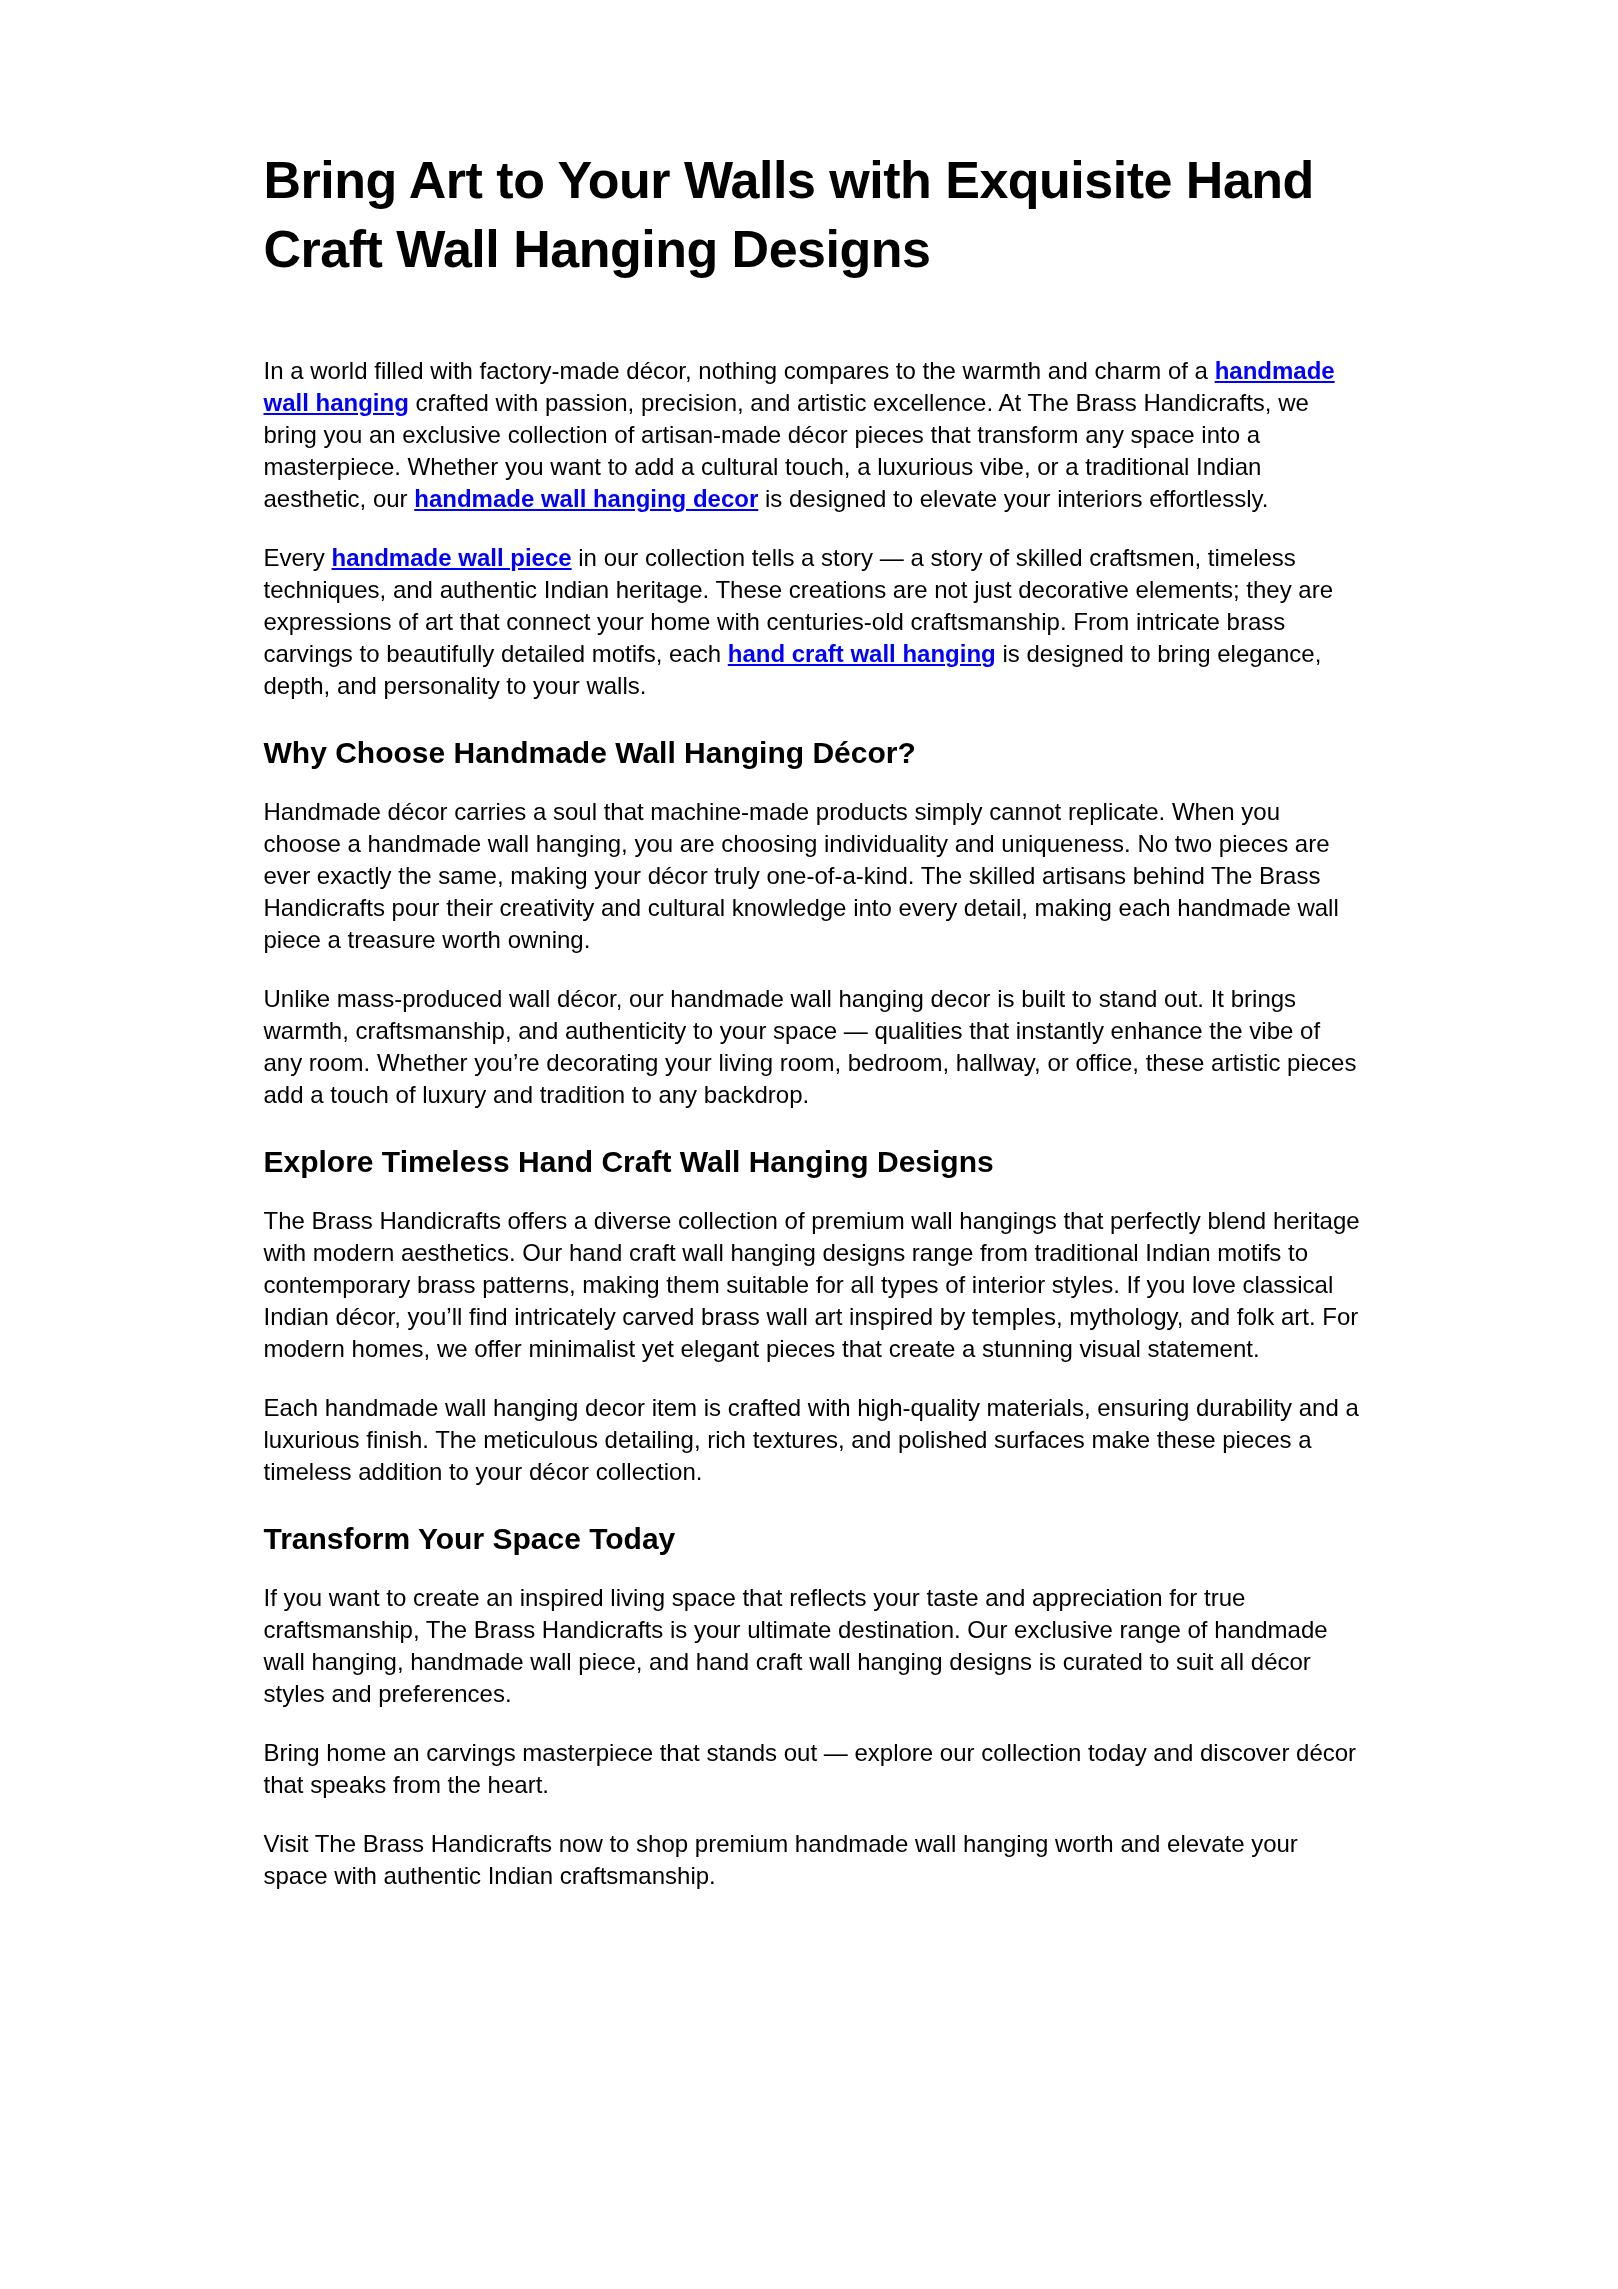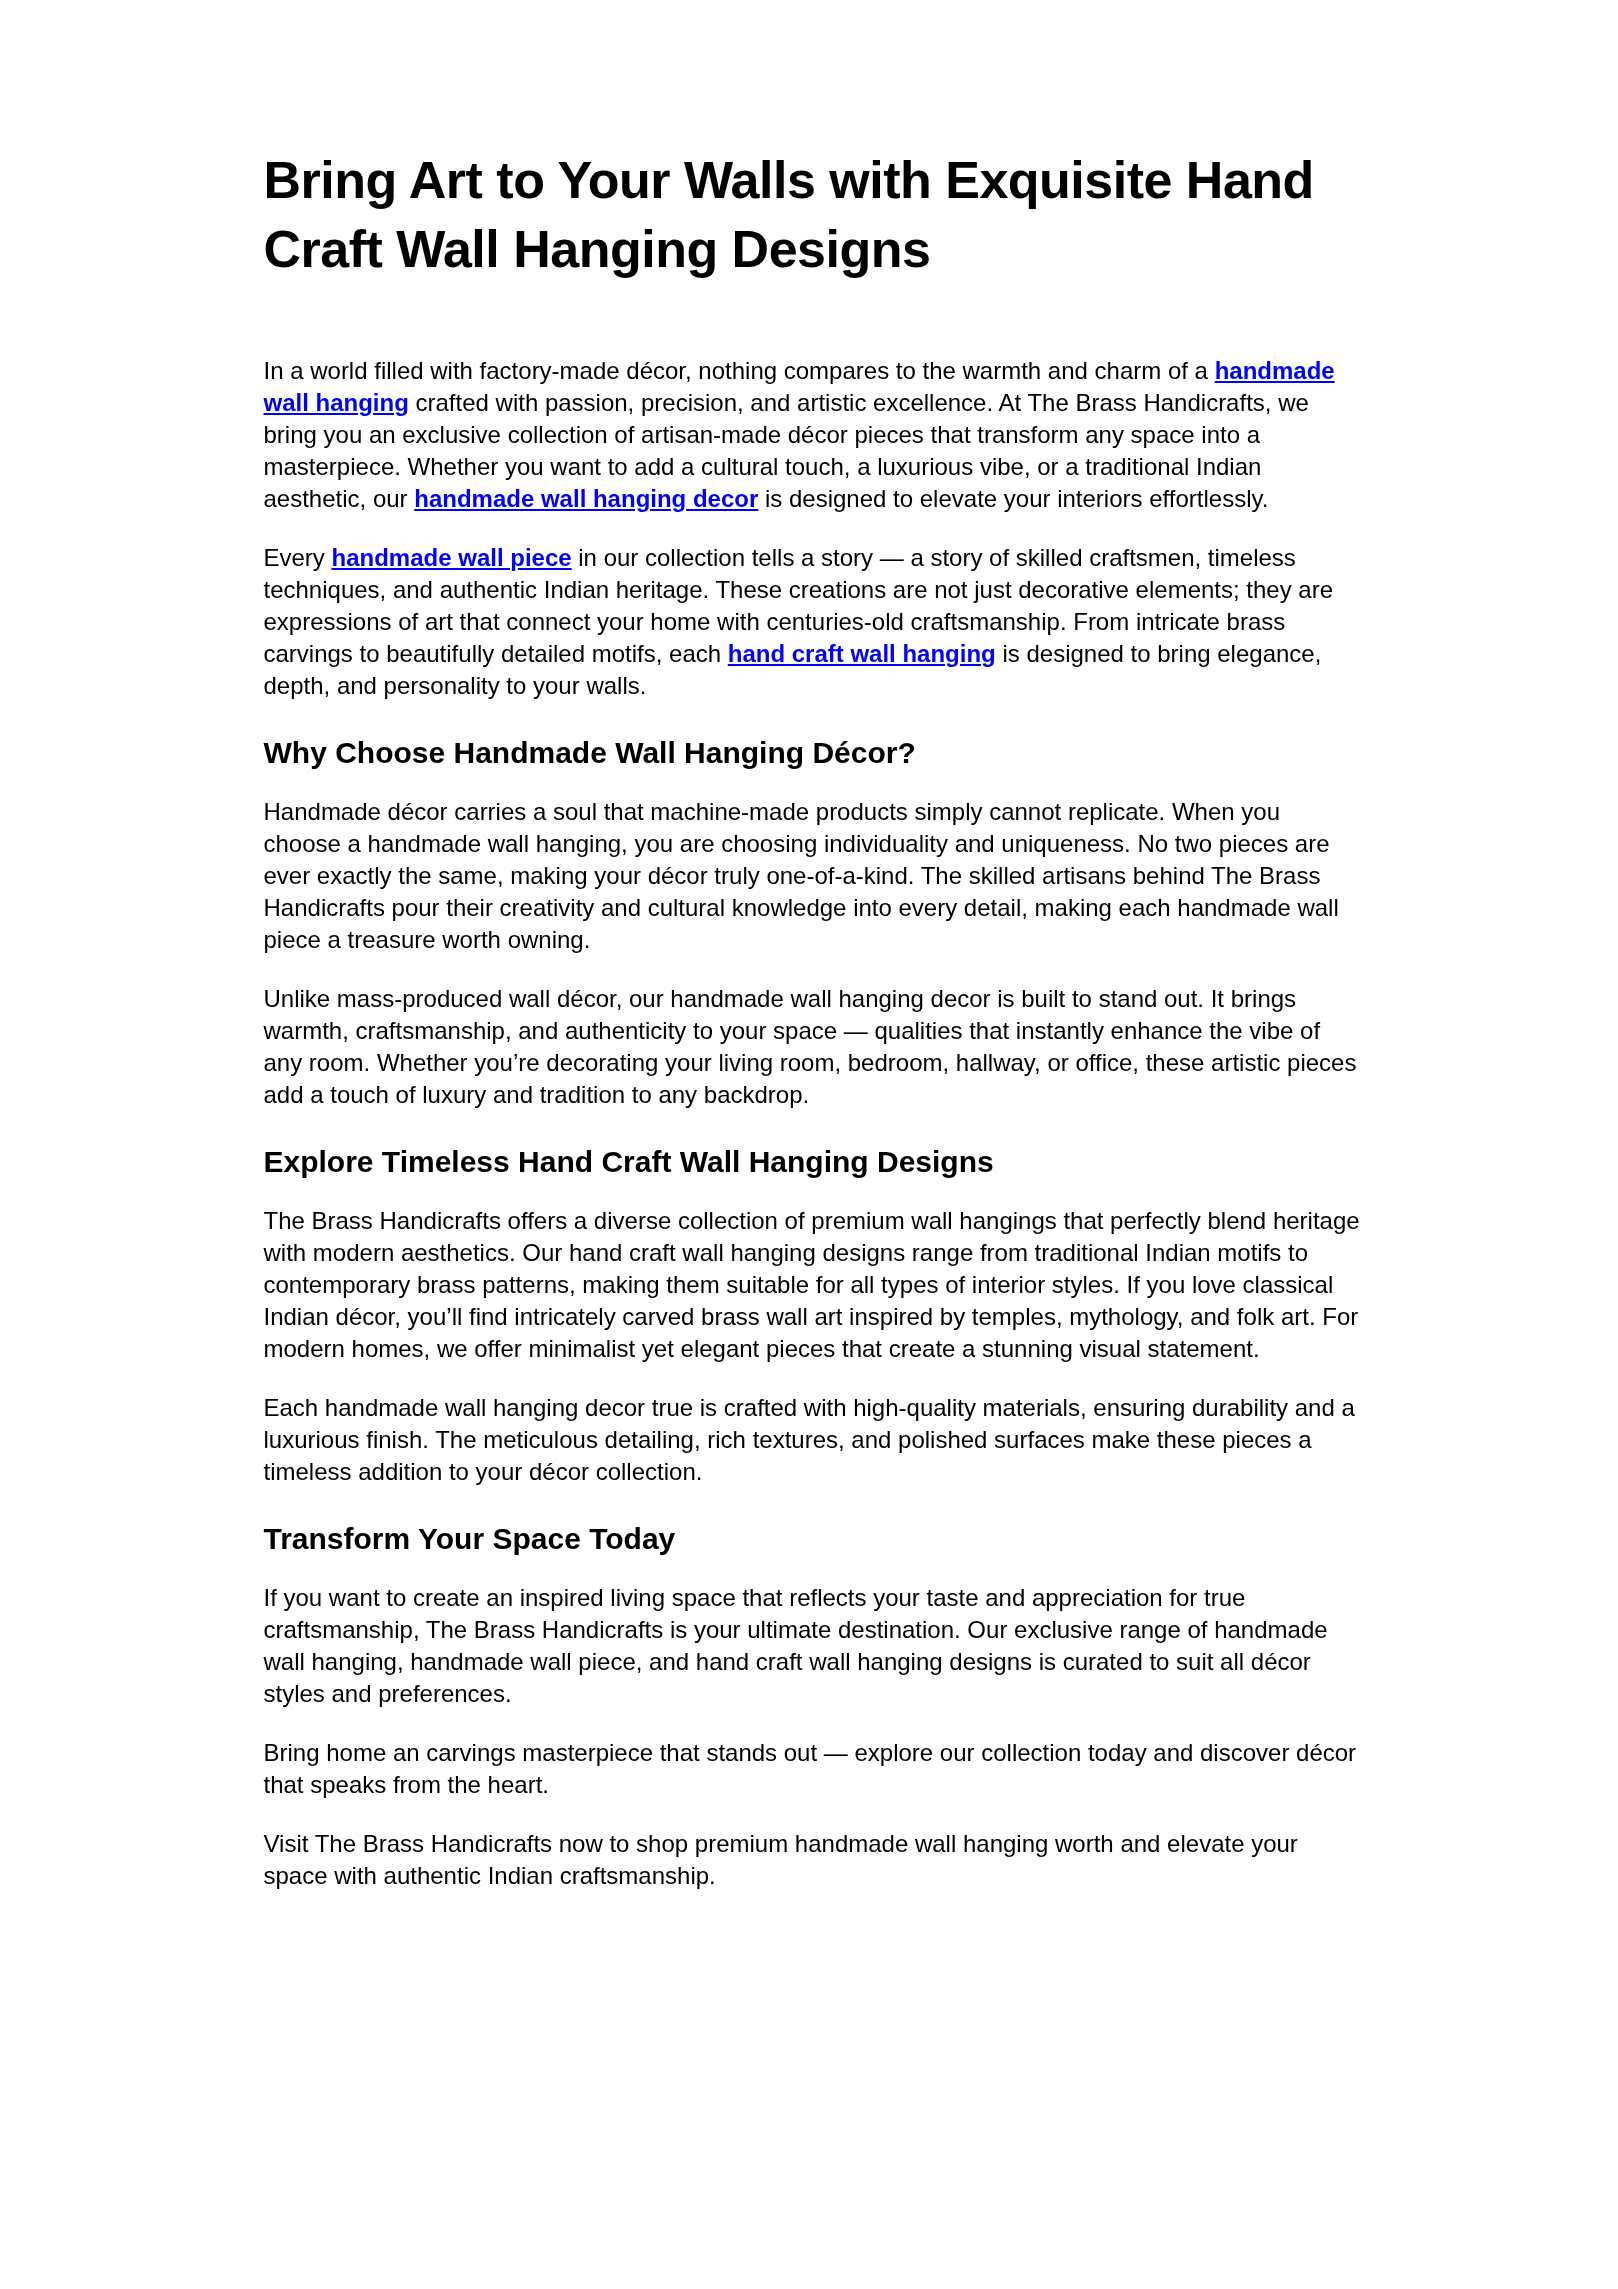--- a/index.html
+++ b/index.html
@@ -63,21 +63,21 @@
     <h2 class="section-heading">Why Choose Handmade Wall Hanging Décor?</h2>
 
     <p class="body-text">Handmade décor carries a soul that machine-made products simply cannot replicate. When you choose a handmade wall hanging, you are choosing individuality and uniqueness. No two pieces are ever exactly the same, making your décor truly one-of-a-kind. The skilled artisans behind The Brass Handicrafts pour their creativity and cultural knowledge into every detail, making each handmade wall piece a treasure worth owning.</p>
 
     <p class="body-text">Unlike mass-produced wall décor, our handmade wall hanging decor is built to stand out. It brings warmth, craftsmanship, and authenticity to your space — qualities that instantly enhance the vibe of any room. Whether you’re decorating your living room, bedroom, hallway, or office, these artistic pieces add a touch of luxury and tradition to any backdrop.</p>
 
     <h2 class="section-heading">Explore Timeless Hand Craft Wall Hanging Designs</h2>
 
     <p class="body-text">The Brass Handicrafts offers a diverse collection of premium wall hangings that perfectly blend heritage with modern aesthetics. Our hand craft wall hanging designs range from traditional Indian motifs to contemporary brass patterns, making them suitable for all types of interior styles. If you love classical Indian décor, you’ll find intricately carved brass wall art inspired by temples, mythology, and folk art. For modern homes, we offer minimalist yet elegant pieces that create a stunning visual statement.</p>
 
-    <p class="body-text">Each handmade wall hanging decor true is crafted with high-quality materials, ensuring durability and a luxurious finish. The meticulous detailing, rich textures, and polished surfaces make these pieces a timeless addition to your décor collection.</p>
+    <p class="body-text">Each handmade wall hanging decor item is crafted with high-quality materials, ensuring durability and a luxurious finish. The meticulous detailing, rich textures, and polished surfaces make these pieces a timeless addition to your décor collection.</p>
 
     <h2 class="section-heading">Transform Your Space Today</h2>
 
     <p class="body-text">If you want to create an inspired living space that reflects your taste and appreciation for true craftsmanship, The Brass Handicrafts is your ultimate destination. Our exclusive range of handmade wall hanging, handmade wall piece, and hand craft wall hanging designs is curated to suit all décor styles and preferences.</p>
 
     <p class="body-text">Bring home an carvings masterpiece that stands out — explore our collection today and discover décor that speaks from the heart.</p>
 
     <p class="body-text">Visit The Brass Handicrafts now to shop premium handmade wall hanging worth and elevate your space with authentic Indian craftsmanship.</p>
 
   </div>

